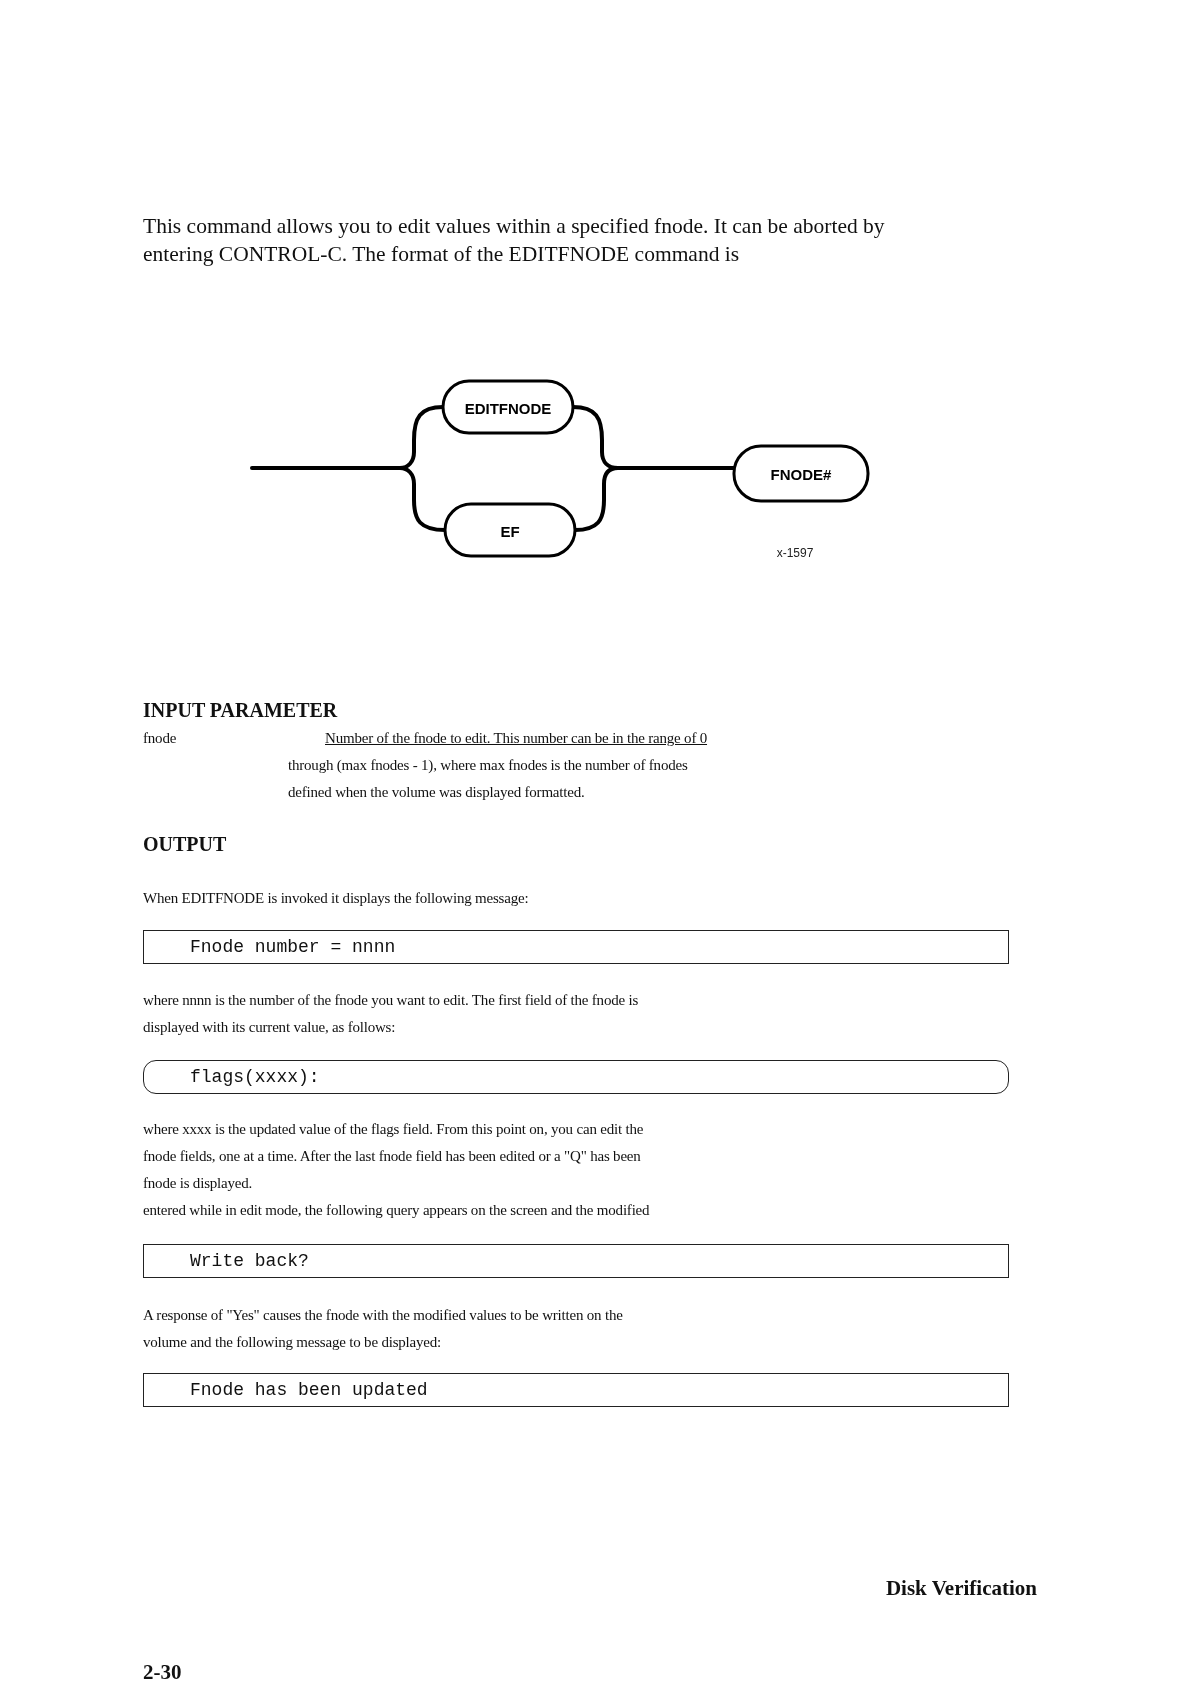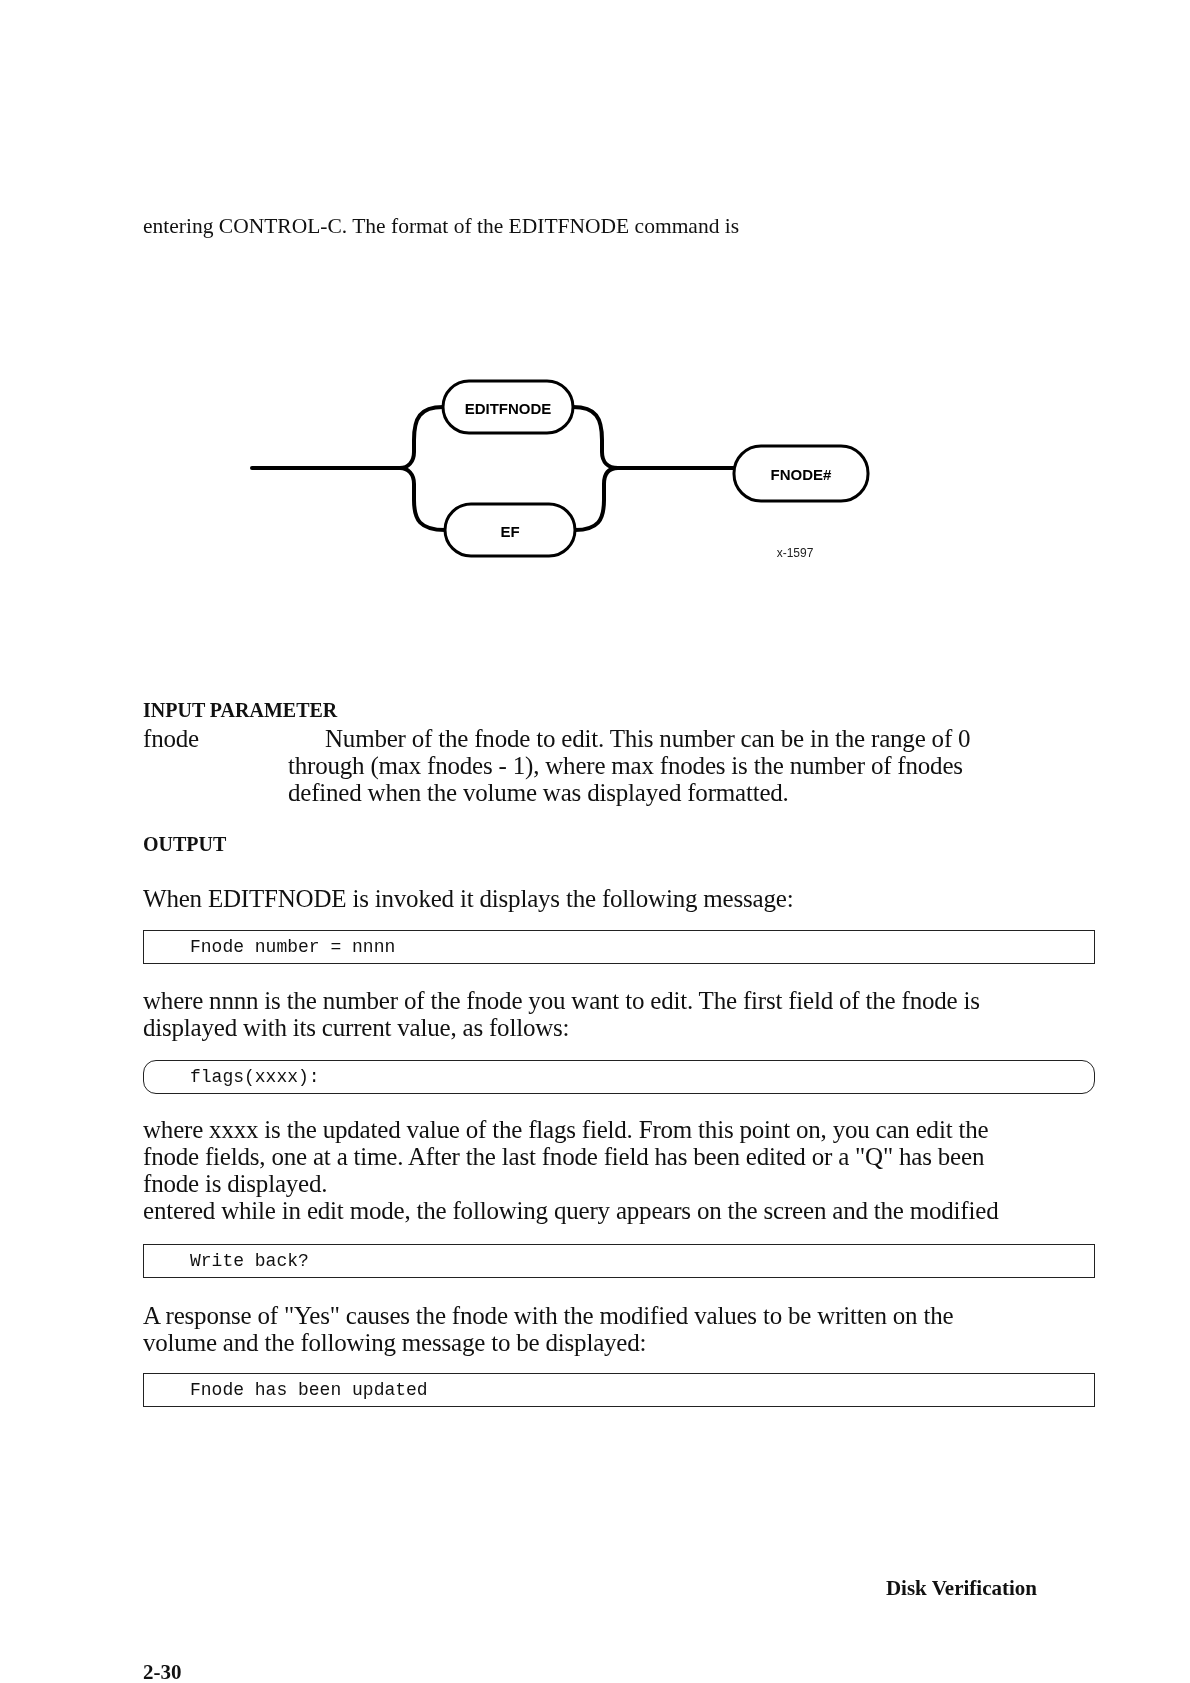--- a/index.html
+++ b/index.html
@@ -1,34 +1,35 @@
 <!DOCTYPE html>
 <html><head>
 <meta charset="utf-8">
 <style>
   html, body { margin:0; padding:0; background:#ffffff; }
   body { width:1190px; height:1683px; position:relative; overflow:hidden; color:#111; }
   .serif { font-family: "Liberation Serif", "DejaVu Serif", serif; }
   .mono { font-family: "Liberation Mono", "DejaVu Sans Mono", monospace; }
   .abs { position:absolute; }
-  .para { font-size:25px; line-height:27px; letter-spacing:-0.2px; }
+  .para { font-size:15px; line-height:27px; letter-spacing:-0.2px; }
   .intro { font-size:21.5px; line-height:28px; }
   .heading { font-weight:bold; font-size:20px; }
   .msgbox {
-    position:absolute; left:143px; width:952px; height:34px;
+    position:absolute; left:143px; width:866px; height:34px;
     border:1.5px solid #222; box-sizing:border-box;
     font-size:18px; line-height:32px; padding-left:46px;
   }
   .footer { font-weight:bold; font-size:21px; }
   svg text { font-family: "Liberation Sans", "DejaVu Sans", sans-serif; font-weight:bold; }
 </style>
 </head>
 <body>
 
 <div class="abs serif intro" style="left:143px; top:212px; width:900px;">
+  <div>This command allows you to edit values within a specified fnode.  It can be aborted by</div>
   <div>entering CONTROL-C.  The format of the EDITFNODE command is</div>
 </div>
 
 <svg class="abs" style="left:0; top:0;" width="1190" height="620">
   <g fill="none" stroke="#000" stroke-width="4" stroke-linecap="round">
 
     <line x1="252" y1="468" x2="400" y2="468"></line>
 
     <path d="M443,407 C420,407 414,418 414,440 L414,452 C414,462 408,468 400,468 C408,468 414,474 414,484 L414,500 C414,520 420,530 445,530"></path>
 
@@ -44,21 +45,21 @@
   <text x="508" y="414" text-anchor="middle" font-size="15" fill="#000">EDITFNODE</text>
   <text x="510" y="537" text-anchor="middle" font-size="15" fill="#000">EF</text>
   <text x="801" y="480" text-anchor="middle" font-size="15" fill="#000">FNODE#</text>
   <text x="795" y="557" text-anchor="middle" font-size="12" font-weight="normal" fill="#222" style="font-weight:normal">x-1597</text>
 </svg>
 
 <div class="abs serif heading" style="left:143px; top:686px;margin-top:13px;">INPUT PARAMETER</div>
 
 <div class="abs serif para" style="left:143px; top:725px;">fnode</div>
 <div class="abs serif para" style="left:288px; top:725px; width:720px;">
-  <div style="padding-left:37px;">Number of the fnode to edit.  This number can be in the range of 0</div>
+  <div style="padding-left:37px;text-decoration:underline;">Number of the fnode to edit.  This number can be in the range of 0</div>
   <div>through (max fnodes - 1), where max fnodes is the number of fnodes</div>
   <div>defined when the volume was displayed formatted.</div>
 </div>
 
 <div class="abs serif heading" style="left:143px; top:833px;">OUTPUT</div>
 
 <div class="abs serif para" style="left:143px; top:885px;">When EDITFNODE is invoked it displays the following message:</div>
 
 <div class="msgbox mono" style="top:930px;">
   <span>Fnode number = nnnn</span>

